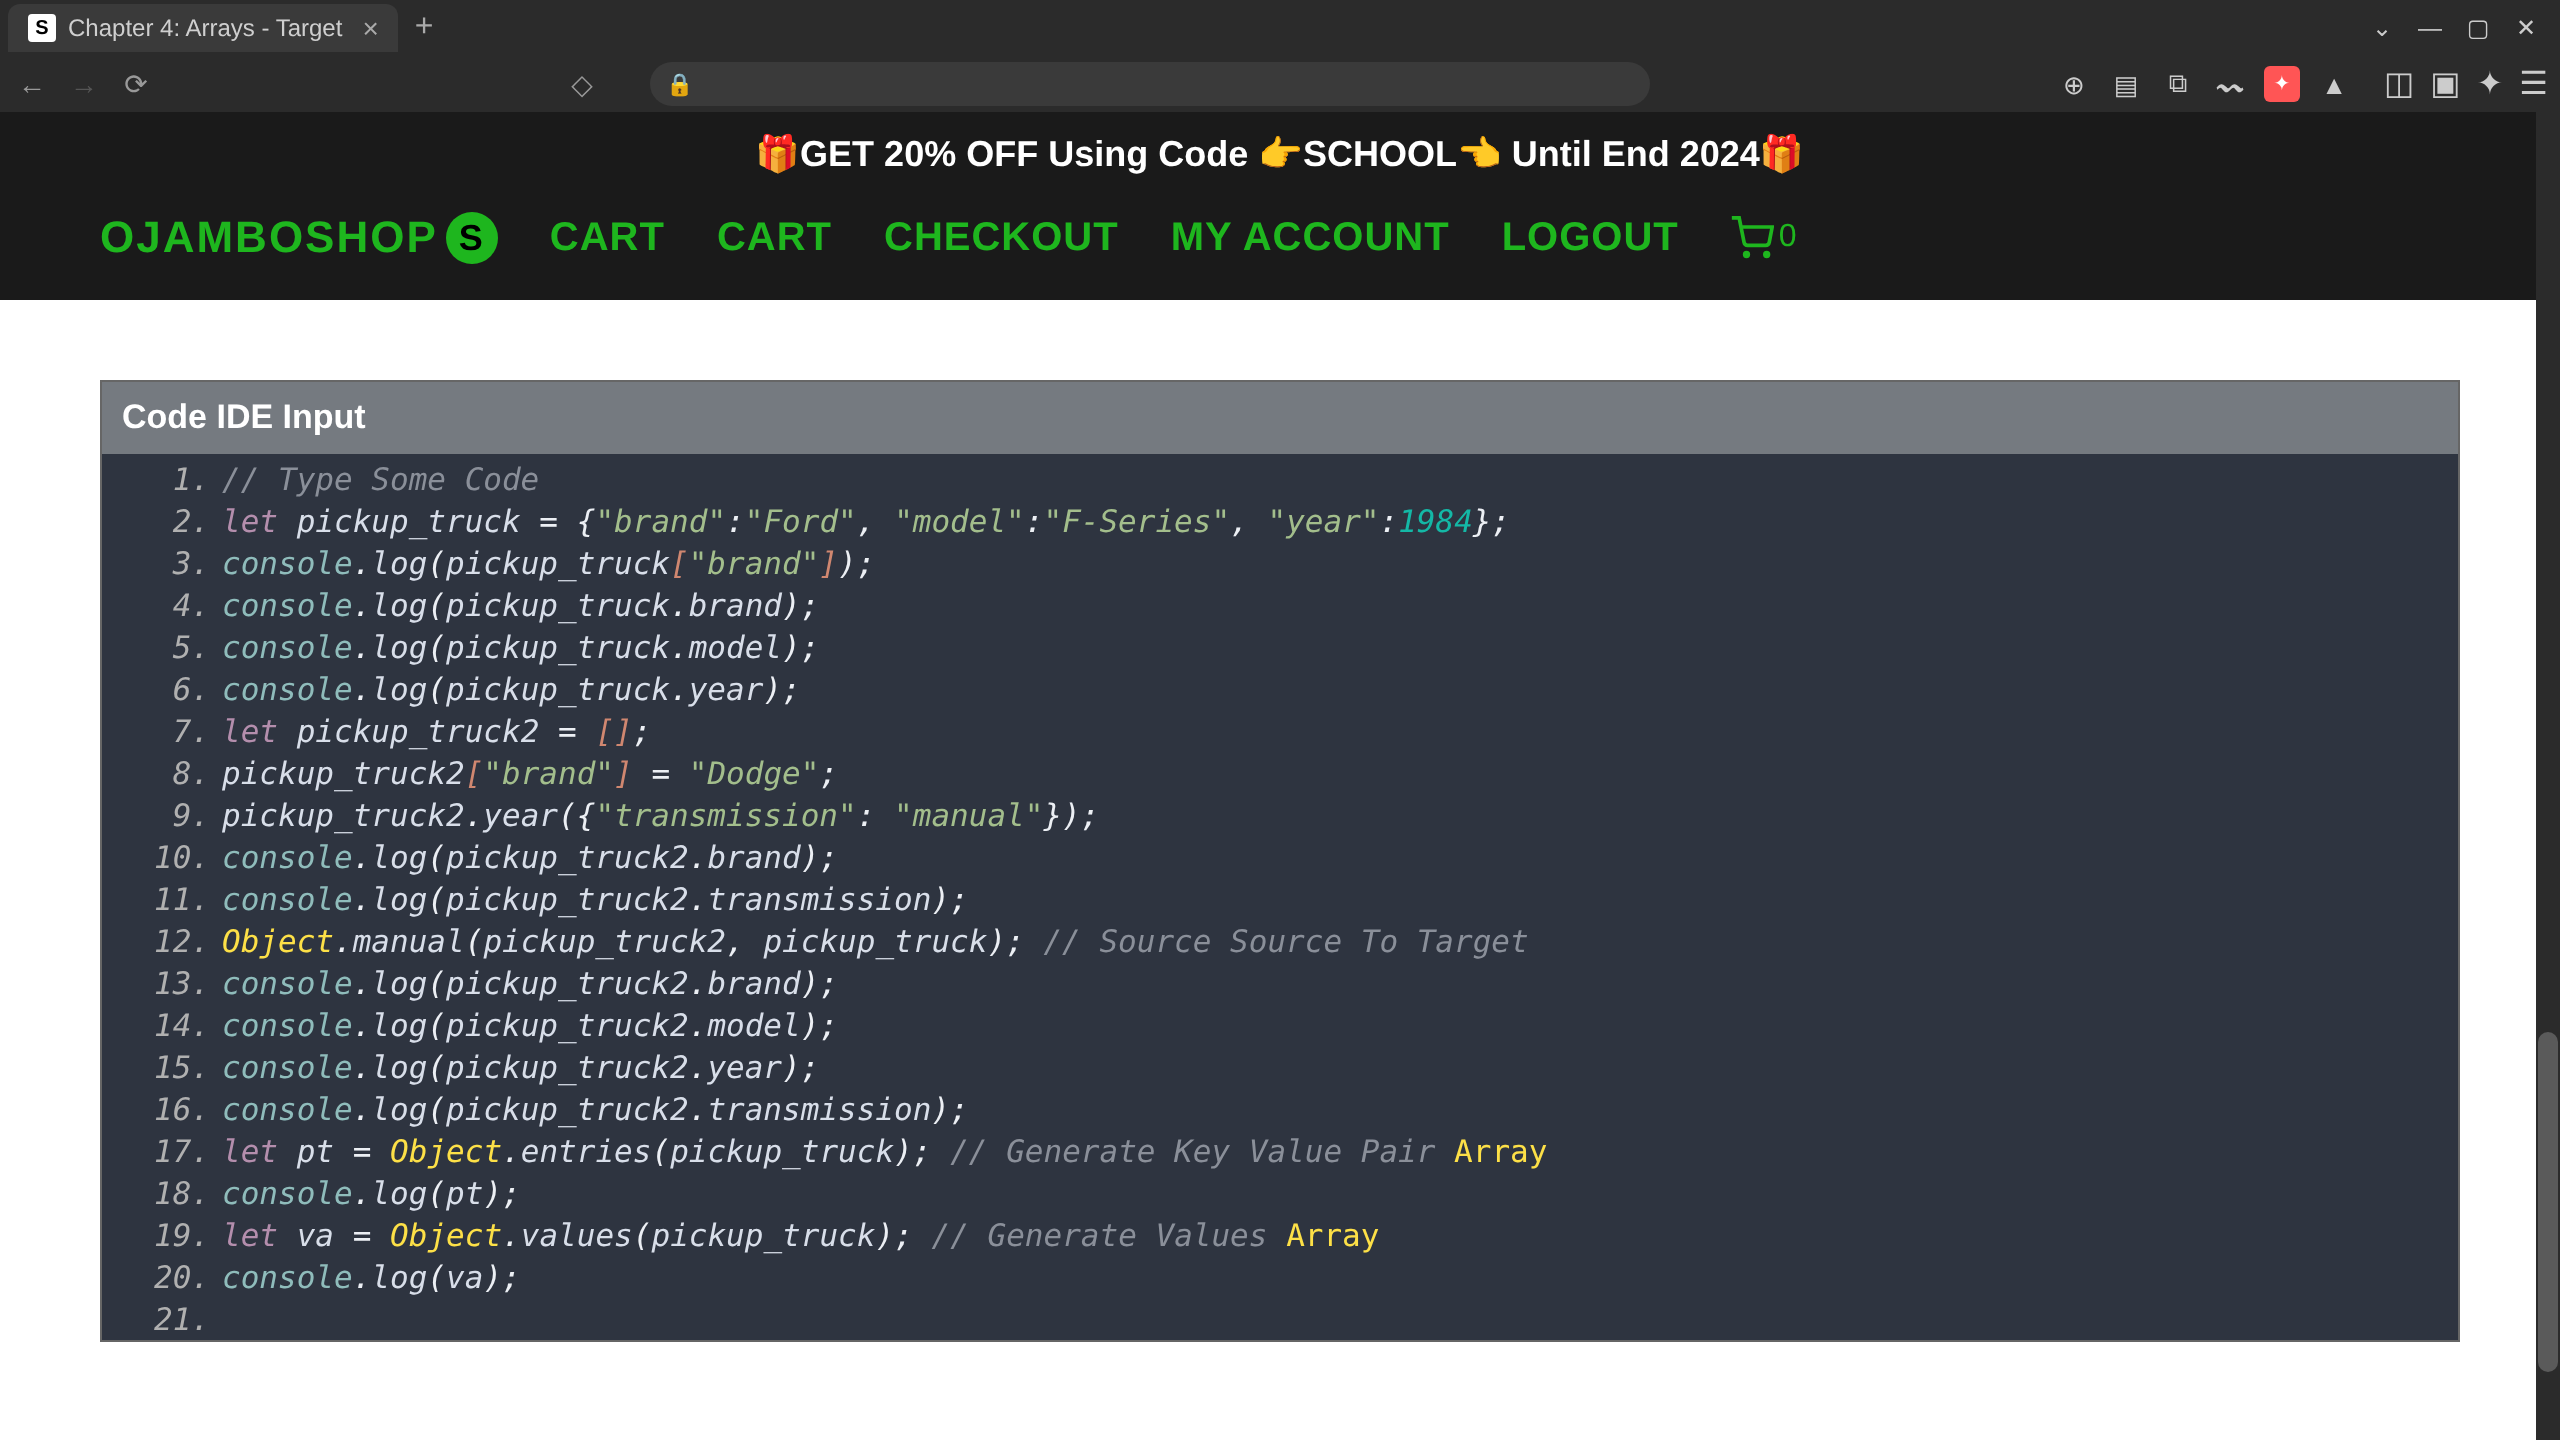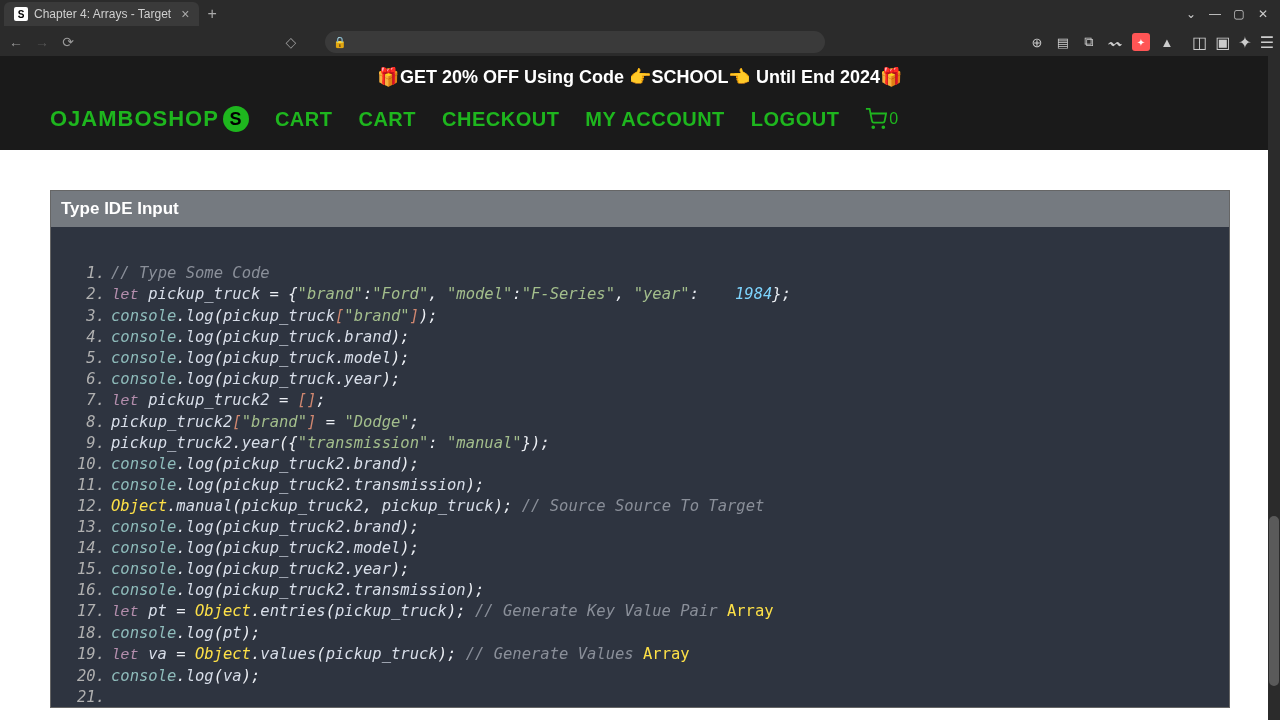--- a/index.html
+++ b/index.html
@@ -31,35 +31,35 @@
 .navbar { background:#1a1a1a; display:flex; align-items:center; padding: 8px 50px 18px; gap: 26px; }
 .logo { color:#1eb61e; font-weight:800; font-size:22px; letter-spacing:1px; display:flex; align-items:center; gap:4px;}
 .logo .s-badge { background:#1eb61e; color:#000; width:26px; height:26px; border-radius:50%; display:flex; align-items:center; justify-content:center; font-size:18px; font-weight:900; }
 .navlink { color:#1eb61e; font-weight:800; font-size:20px; letter-spacing:0.5px; cursor:pointer; }
 .cart-icon { color:#1eb61e; display:flex; align-items:center; gap:2px; font-size:16px; }
 .cart-icon svg { width:22px; height:22px; }
 
 .content { padding: 40px 50px 0; }
 .panel { border:1px solid #666; }
 .panel-header { background:#757a80; color:#fff; font-weight:700; font-size:17px; padding: 8px 10px; }
-.code-area { background:#2e3440; padding: 36px 10px 20px 60px; font-family: "Consolas", monospace; font-size: 15.5px; line-height: 21px; color:#dcdcdc; position:relative; }
+.code-area { background:#2e3440; padding: 3px 10px 20px 60px; font-family: "Consolas", monospace; font-size: 15.5px; line-height: 21px; color:#dcdcdc; position:relative; }
 .code-area ol { list-style:none; counter-reset: line; }
 .code-area li { counter-increment: line; position:relative; font-style:italic; }
 .code-area li::before { content: counter(line) "."; position:absolute; left:-40px; width:34px; text-align:right; color:#b0b0b0; font-style:italic; }
 
 
 .c-com { color:#8a8f99; }
-.c-key { color:#b48ead;font-family:Liberation Mono, monospace; }
+.c-key { color:#b48ead; }
 .c-var { color:#d8dee9; }
 .c-str { color:#a3be8c; }
 .c-obj { color:#8fbcbb; }
 .c-cls { color:#fde047; }
 .c-pun { color:#eceff4; }
 .c-brk { color:#d08770; }
-.c-dig { color:#7dd3fc;margin-left:36px; }
+.c-dig { color:#14b8a6; }
 
 .scrollbar-v { position:absolute; right:0; top:56px; bottom:0; width:12px; background:#2b2b2b; }
 .scroll-thumb { position:absolute; right:1px; width:10px; background:#5a5a5a; border-radius:5px; top:460px; height:170px; }
 </style>
 </head>
 <body>
 
 <div class="titlebar">
   <div class="tab-strip">
     <div class="tab">
@@ -120,21 +120,21 @@
           <circle cx="9" cy="21" r="1"></circle>
           <circle cx="20" cy="21" r="1"></circle>
           <path d="M1 1h4l2.68 13.39a2 2 0 0 0 2 1.61h9.72a2 2 0 0 0 2-1.61L23 6H6"></path>
         </svg>
       <span>0</span>
     </span>
   </div>
 
   <div class="content">
     <div class="panel">
-      <div class="panel-header">Type IDE Input</div>
+      <div class="panel-header">Code IDE Input</div>
       <div class="code-area">
         <ol id="code-lines">
             <li><span class="c-com">// Type Some Code</span></li>
             <li><span class="c-key">let</span> <span class="c-var">pickup_truck</span> <span class="c-pun">=</span> <span class="c-pun">{</span><span class="c-str">"brand"</span><span class="c-pun">:</span><span class="c-str">"Ford"</span><span class="c-pun">,</span> <span class="c-str">"model"</span><span class="c-pun">:</span><span class="c-str">"F-Series"</span><span class="c-pun">,</span> <span class="c-str">"year"</span><span class="c-pun">:</span><span class="c-dig">1984</span><span class="c-pun">}</span><span class="c-pun">;</span></li>
             <li><span class="c-obj">console</span><span class="c-pun">.</span><span class="c-var">log</span><span class="c-pun">(</span><span class="c-var">pickup_truck</span><span class="c-brk">[</span><span class="c-str">"brand"</span><span class="c-brk">]</span><span class="c-pun">)</span><span class="c-pun">;</span></li>
             <li><span class="c-obj">console</span><span class="c-pun">.</span><span class="c-var">log</span><span class="c-pun">(</span><span class="c-var">pickup_truck</span><span class="c-pun">.</span><span class="c-var">brand</span><span class="c-pun">)</span><span class="c-pun">;</span></li>
             <li><span class="c-obj">console</span><span class="c-pun">.</span><span class="c-var">log</span><span class="c-pun">(</span><span class="c-var">pickup_truck</span><span class="c-pun">.</span><span class="c-var">model</span><span class="c-pun">)</span><span class="c-pun">;</span></li>
             <li><span class="c-obj">console</span><span class="c-pun">.</span><span class="c-var">log</span><span class="c-pun">(</span><span class="c-var">pickup_truck</span><span class="c-pun">.</span><span class="c-var">year</span><span class="c-pun">)</span><span class="c-pun">;</span></li>
             <li><span class="c-key">let</span> <span class="c-var">pickup_truck2</span> <span class="c-pun">=</span> <span class="c-brk">[</span><span class="c-brk">]</span><span class="c-pun">;</span></li>
             <li><span class="c-var">pickup_truck2</span><span class="c-brk">[</span><span class="c-str">"brand"</span><span class="c-brk">]</span> <span class="c-pun">=</span> <span class="c-str">"Dodge"</span><span class="c-pun">;</span></li>

